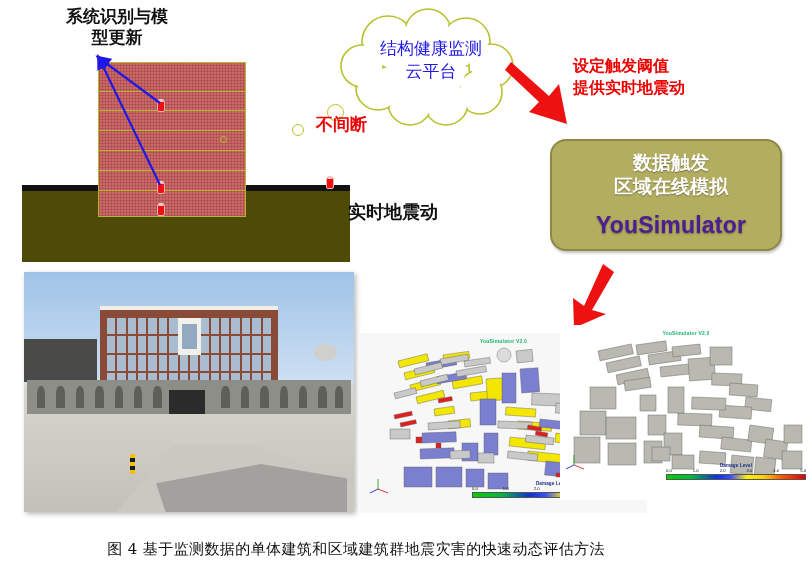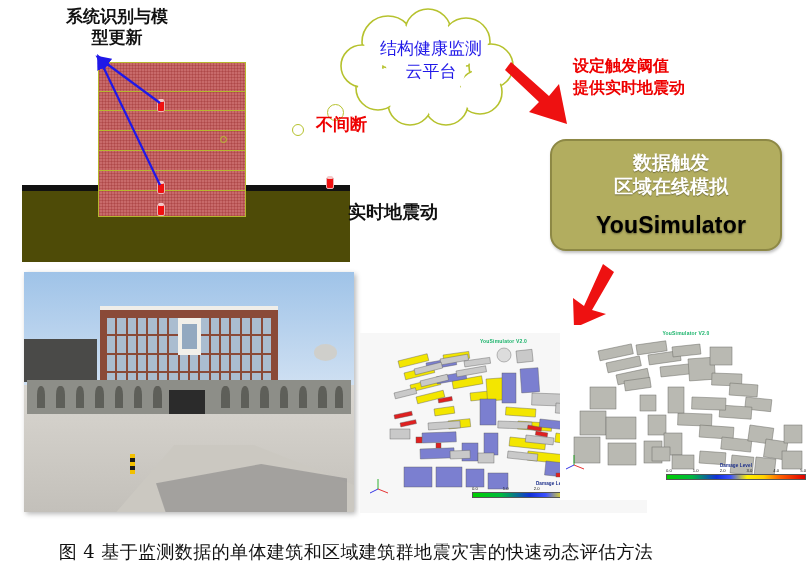--- a/index.html
+++ b/index.html
@@ -87,21 +87,21 @@
     box-shadow:1px 2px 3px rgba(0,0,0,.25);
     display:flex;flex-direction:column;align-items:center;justify-content:center;
     box-sizing:border-box;
     padding-left:10px;
   }
   #simulator-box .cn{
     color:#ffffff;font-size:19px;font-weight:bold;line-height:1.25;
     text-shadow:0 1px 1px rgba(0,0,0,.35);
   }
   #simulator-box .en{
-    color:#000000;font-size:23px;font-weight:bold;letter-spacing:.2px;
+    color:#4c1d95;font-size:23px;font-weight:bold;letter-spacing:.2px;
     text-shadow:0 1px 2px rgba(0,0,0,.4);margin-top:13px;
   }
 
   
   #arrow-to-box{position:absolute;left:505px;top:58px;width:95px;height:72px;}
   #arrow-to-sim{position:absolute;left:568px;top:262px;width:50px;height:68px;}
 
   
   #photo-frame{
     position:absolute;left:24px;top:272px;width:330px;height:240px;
@@ -186,21 +186,21 @@
   }
   .legend-bar{
     height:4px;margin-top:1px;
     background:linear-gradient(90deg,#00d000 0%,#00b840 18%,#1030d8 36%,
       #3a50ff 46%,#fff000 58%,#ffd000 70%,#ff6000 82%,#e00000 100%);
     border:.4px solid #555;
   }
   #caption{
     position:absolute;left:0;top:540px;width:712px;text-align:center;
     font-family:"DejaVu Serif","Liberation Serif",serif;
-    font-size:18px;color:#111;letter-spacing:.4px;
+    font-size:15px;color:#111;letter-spacing:.4px;
   }
 </style>
 </head>
 <body>
 
 <div id="building-diagram" class="abs">
 
   <div id="ground-strip"></div>
   <div id="ground-line"></div>
 

